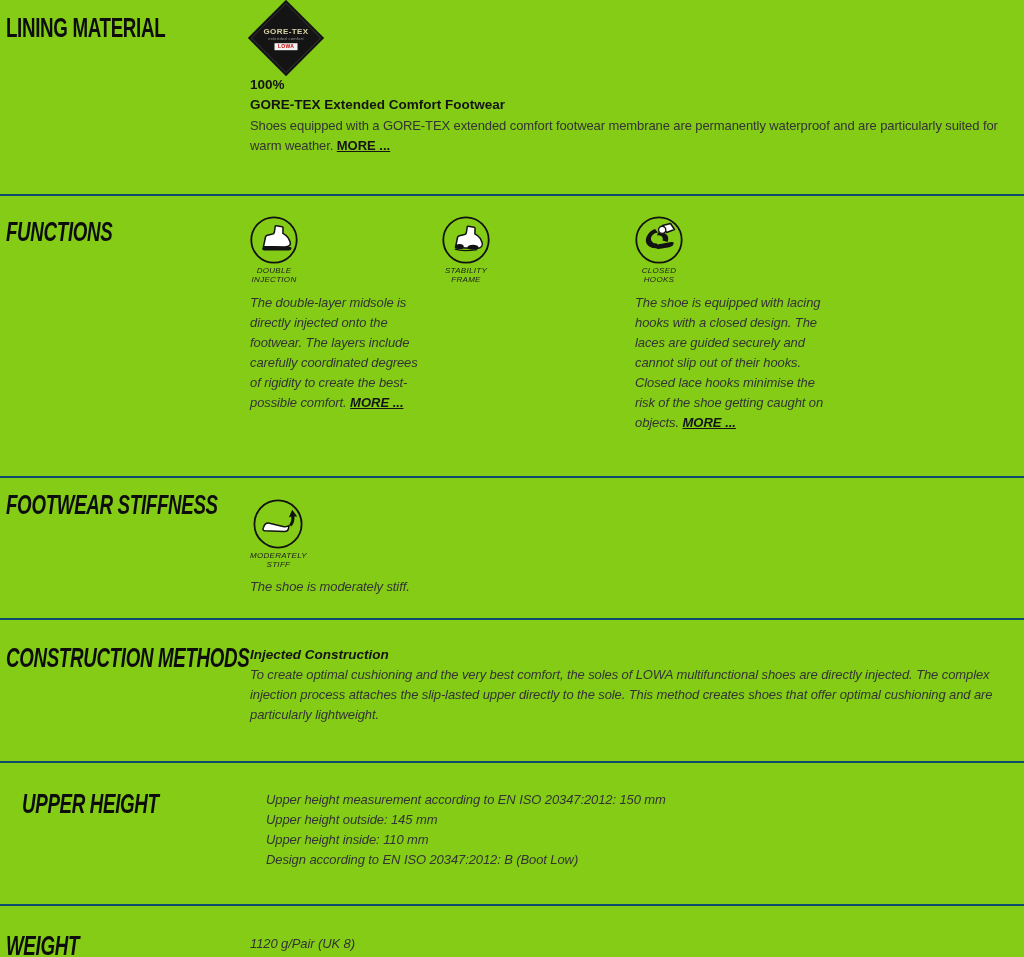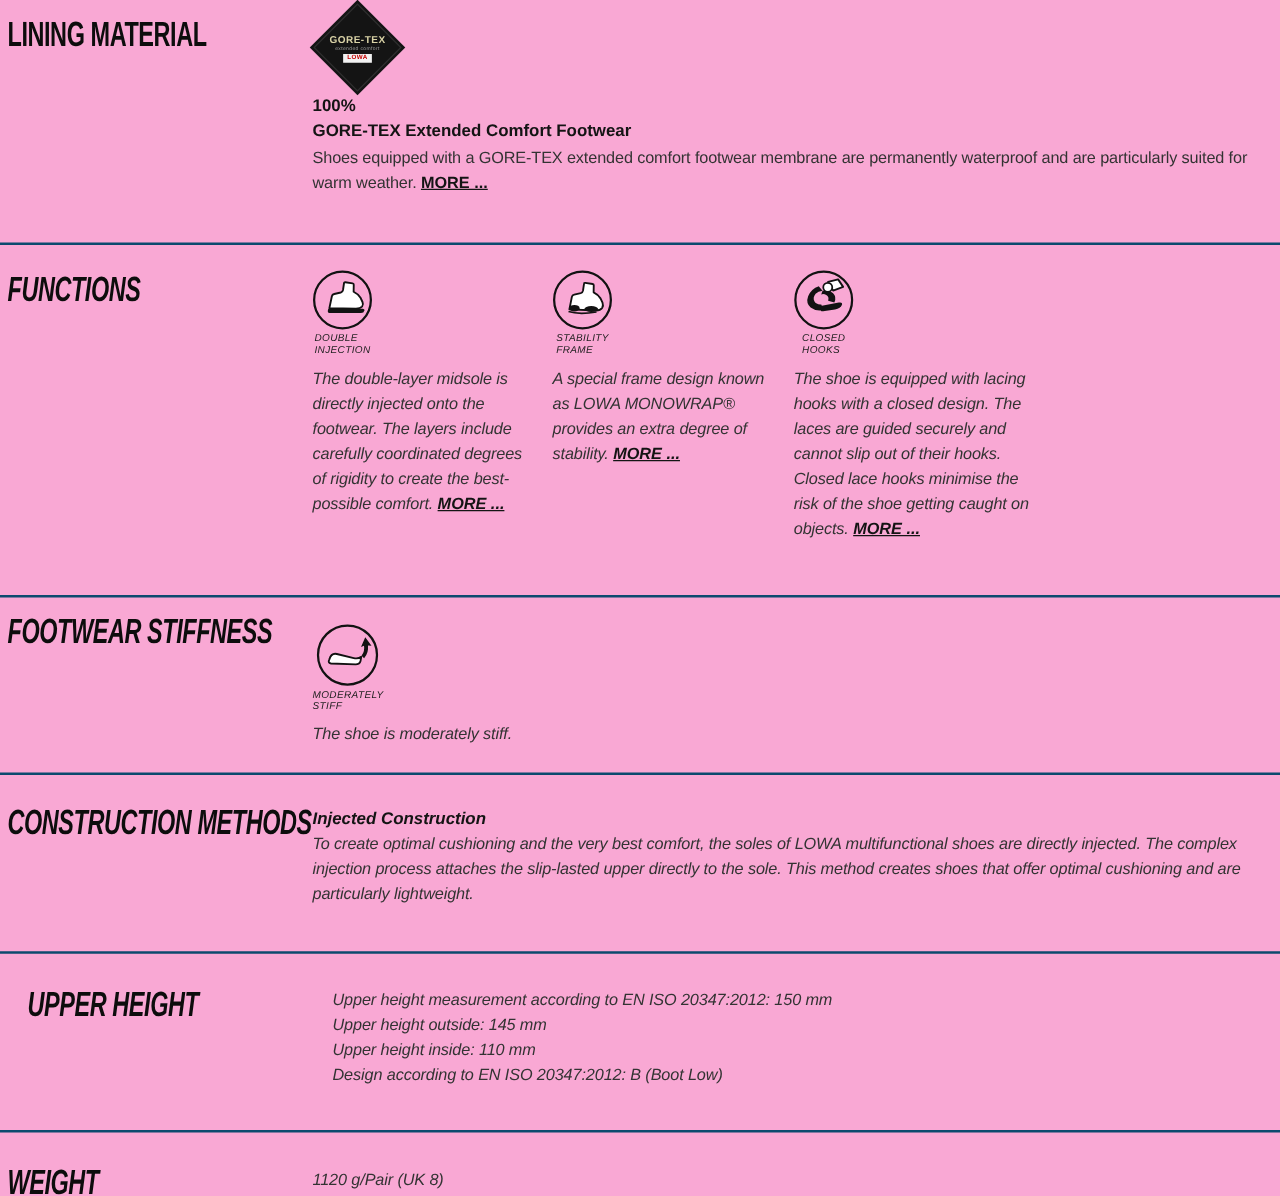--- a/index.html
+++ b/index.html
@@ -1,20 +1,20 @@
 <!DOCTYPE html>
 <html><head>
 <meta charset="utf-8">
 <style>
   * { margin:0; padding:0; box-sizing:border-box; }
   html,body { background:#ffffff; }
   .page {
     position:relative;
     width:1024px; height:957px;
-    background:#f9a8d4;
+    background:#84cc16;
     overflow:hidden;
     font-family:"Liberation Sans", sans-serif;
     color:#333333;
   }
   .section {
     display:grid;
     grid-template-columns:250px 1fr;
     padding-right:22px;
   }
   .section + .section { border-top:2px solid #0c4a6e;font-style:italic; }
@@ -61,21 +61,21 @@
   .lining-percent { margin-top:12px; }
   .lining-body { margin-top:1px; max-width:750px; }
   
   .sec-functions { min-height:282px; }
   .sec-functions .sec-heading { margin-top:20px; }
   .fn-cols { display:grid; grid-template-columns:192px 193px 210px; margin-top:20px; }
   .fn-col { padding-right:16px; }
   .icon-block { display:inline-flex; flex-direction:column; align-items:center; }
   .icon-circle svg { display:block; }
   .icon-label {
-    margin-top:2px; text-align:left;
+    margin-top:2px; text-align:center;
     font-size:8px; line-height:9px; font-weight:400;
     color:#1e1e1e; letter-spacing:.3px; text-transform:uppercase;
   }
   .fn-body { margin-top:9px; }
   
   .sec-stiffness { min-height:142px; }
   .sec-stiffness .sec-heading { margin-top:11px; }
   .stiff-content { margin-top:21px; }
   .stiff-body { margin-top:8px; }
   
@@ -142,21 +142,20 @@
               <ellipse cx="17.5" cy="30.5" rx="4.2" ry="2.6" fill="#121212"></ellipse>
               <ellipse cx="31" cy="31.2" rx="5.5" ry="2.4" fill="#121212"></ellipse>
               <path d="M12.8 33.2 q8 2.6 22.4 0.4" fill="none" stroke="#121212" stroke-width="1.4"></path>
             </svg>
           </span>
           <div class="icon-label">
             <div>STABILITY</div>
             <div>FRAME</div>
           </div>
         </div>
-        <p class="body-text fn-body"><span>A special frame design known as LOWA MONOWRAP® provides an extra degree of stability.</span> <a class="more-link">MORE ...</a></p>
       </div>
 
       <div class="fn-col">
         <div class="icon-block">
           <span class="icon-circle">
             <svg width="48" height="48" viewBox="0 0 48 48">
               <circle cx="24" cy="24" r="22.7" fill="none" stroke="#121212" stroke-width="1.8"></circle>
               <path d="M27.5 9.5 L35.5 7.5 L39.5 13.5 L31.5 16.5 Z" fill="#ffffff" stroke="#121212" stroke-width="1.5" stroke-linejoin="round"></path>
               <path d="M20 13 Q14 15 11.5 21 Q9.5 26.5 13.5 30 Q17.5 33.2 24 32 L22 27.5 Q18 27.8 16.5 25 Q15 22 17.5 19 Q19.5 16.8 23 16.5 Z" fill="#121212"></path>
               <path d="M23 16.5 Q28.5 15.5 31.5 18.5 Q34.5 21.5 32.5 26 L27.5 24.5 Q28.5 21.5 26 20 Q24 18.8 22 19.5 Z" fill="#121212"></path>

